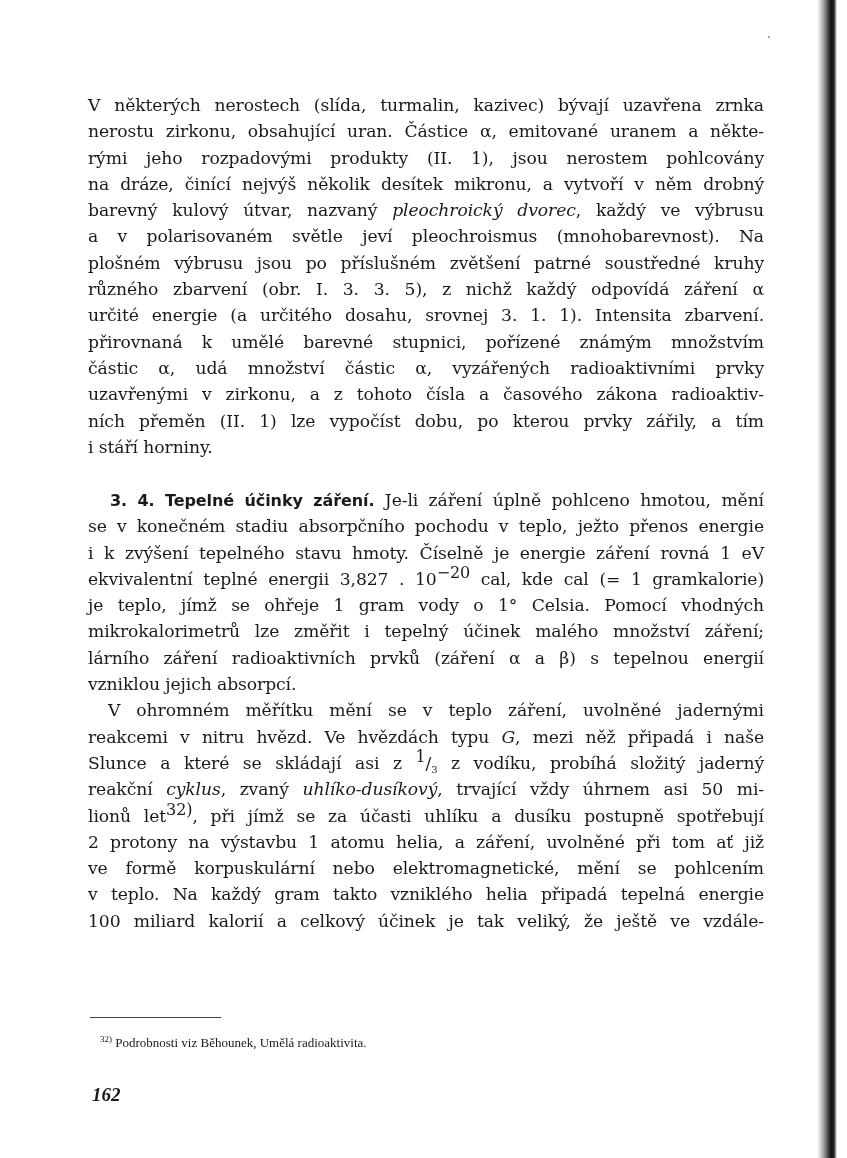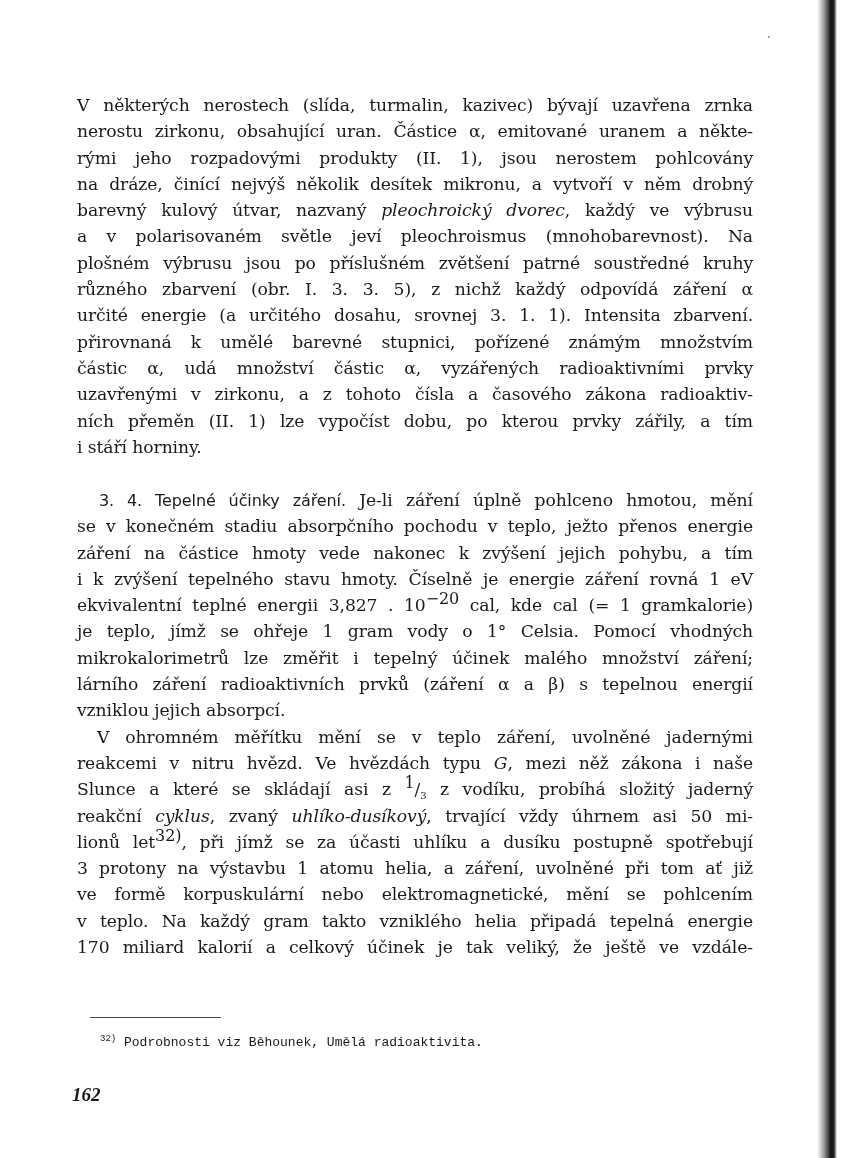--- a/index.html
+++ b/index.html
@@ -5,34 +5,34 @@
     html, body { margin: 0; padding: 0; }
     body {
       width: 847px; height: 1158px; background: #ffffff; position: relative; overflow: hidden;
       font-family: "DejaVu Serif", "Liberation Serif", serif; color: #1a1a1a;
     }
     .page-edge {
       position: absolute; top: 0; right: 0; width: 40px; height: 1158px;
       background: linear-gradient(to right, #ffffff 0px, #ffffff 10px, #d8d8d8 13px, #9a9a9a 17px, #4a4a4a 21px, #111 24px, #222 27px, #ffffff 30px, #ffffff 40px);
     }
     .text-block {
-      position: absolute; left: 77px; width: 676px;
+      position: absolute; left: 88px; width: 676px;
       font-size: 17.2px; line-height: 26.3px; text-align: justify;
       letter-spacing: -0.1px;
     }
     .line { display: block; white-space: nowrap; text-align: justify; text-align-last: justify; height: 26.3px; overflow: visible; }
     .line.last { text-align-last: left; }
     .line.indent { padding-left: 20px; }
     .block-1 { top: 92px; }
     .block-2 { top: 487px; }
-    .heading { font-family: "DejaVu Sans", "Liberation Sans", sans-serif; font-weight: normal; font-size: 16px; padding-left: 22px; }
+    .heading { font-family: "DejaVu Sans", "Liberation Sans", sans-serif; font-weight: bold; font-size: 16px; padding-left: 22px; }
     .footnote-rule { position: absolute; left: 90px; top: 1017px; width: 131px; height: 1px; background: #444; }
-    .footnote { position: absolute; left: 100px; top: 1035px; font-size: 13px; font-family: Liberation Mono, monospace; color: #1a1a1a; }
+    .footnote { position: absolute; left: 100px; top: 1035px; font-size: 13px; font-family: Liberation Serif, serif; color: #1a1a1a; }
     .footnote sup { font-size: 9px; }
-    .page-number { position: absolute; left: 72px; top: 1084px; font-size: 19px; font-style: italic; font-weight: bold; font-family: "Liberation Serif", serif; }
+    .page-number { position: absolute; left: 92px; top: 1084px; font-size: 19px; font-style: italic; font-weight: bold; font-family: "Liberation Serif", serif; }
     sup { font-size: 16px; line-height: 0; }
     sub { font-size: 10px; line-height: 0; }
     .frac { font-size: 17px; }
     .speck { position: absolute; width: 2px; height: 2px; background: #888; border-radius: 1px; }
   </style>
 </head>
 <body>
 
 <div class="page-edge"></div>
 <div class="speck" style="left:768px; top:36px;"></div>
@@ -50,35 +50,34 @@
   <span class="line">přirovnaná k umělé barevné stupnici, pořízené známým množstvím</span>
   <span class="line">částic α, udá množství částic α, vyzářených radioaktivními prvky</span>
   <span class="line">uzavřenými v zirkonu, a z tohoto čísla a časového zákona radioaktiv-</span>
   <span class="line">ních přeměn (II. 1) lze vypočíst dobu, po kterou prvky zářily, a tím</span>
   <span class="line last">i stáří horniny.</span>
 </div>
 
 <div class="text-block block-2">
   <span class="line"><b class="heading">3. 4. Tepelné účinky záření.</b><span> Je-li záření úplně pohlceno hmotou, mění</span></span>
   <span class="line">se v konečném stadiu absorpčního pochodu v teplo, ježto přenos energie</span>
-  <span class="line">záření na částice hmoty vede nakonec k zvýšení jejich pohybu, a tím</span>
   <span class="line">i k zvýšení tepelného stavu hmoty. Číselně je energie záření rovná 1 eV</span>
   <span class="line"><span>ekvivalentní teplné energii 3,827 . 10</span><sup>−20</sup><span> cal, kde cal (= 1 gramkalorie)</span></span>
   <span class="line">je teplo, jímž se ohřeje 1 gram vody o 1° Celsia. Pomocí vhodných</span>
   <span class="line">mikrokalorimetrů lze změřit i tepelný účinek malého množství záření;</span>
   <span class="line">lárního záření radioaktivních prvků (záření α a β) s tepelnou energií</span>
   <span class="line last">vzniklou jejich absorpcí.</span>
 
   <span class="line indent">V ohromném měřítku mění se v teplo záření, uvolněné jadernými</span>
-  <span class="line"><span>reakcemi v nitru hvězd. Ve hvězdách typu </span><i>G</i><span>, mezi něž zákona i naše</span></span>
+  <span class="line"><span>reakcemi v nitru hvězd. Ve hvězdách typu </span><i>G</i><span>, mezi něž připadá i naše</span></span>
   <span class="line"><span>Slunce a které se skládají asi z </span><sup>1</sup><span class="frac">/</span><sub>3</sub><span> z vodíku, probíhá složitý jaderný</span></span>
   <span class="line"><span>reakční </span><i>cyklus</i><span>, zvaný </span><i>uhlíko-dusíkový</i><span>, trvající vždy úhrnem asi 50 mi-</span></span>
   <span class="line"><span>lionů let</span><sup>32)</sup><span>, při jímž se za účasti uhlíku a dusíku postupně spotřebují</span></span>
-  <span class="line">3 protony na výstavbu 1 atomu helia, a záření, uvolněné při tom ať již</span>
+  <span class="line">2 protony na výstavbu 1 atomu helia, a záření, uvolněné při tom ať již</span>
   <span class="line">ve formě korpuskulární nebo elektromagnetické, mění se pohlcením</span>
   <span class="line">v teplo. Na každý gram takto vzniklého helia připadá tepelná energie</span>
-  <span class="line">170 miliard kalorií a celkový účinek je tak veliký, že ještě ve vzdále-</span>
+  <span class="line">100 miliard kalorií a celkový účinek je tak veliký, že ještě ve vzdále-</span>
 </div>
 
 <div class="footnote-rule"></div>
 <div class="footnote"><sup>32)</sup><span> Podrobnosti viz Běhounek, Umělá radioaktivita.</span></div>
 
 <div class="page-number">162</div>
 
 </body></html>

